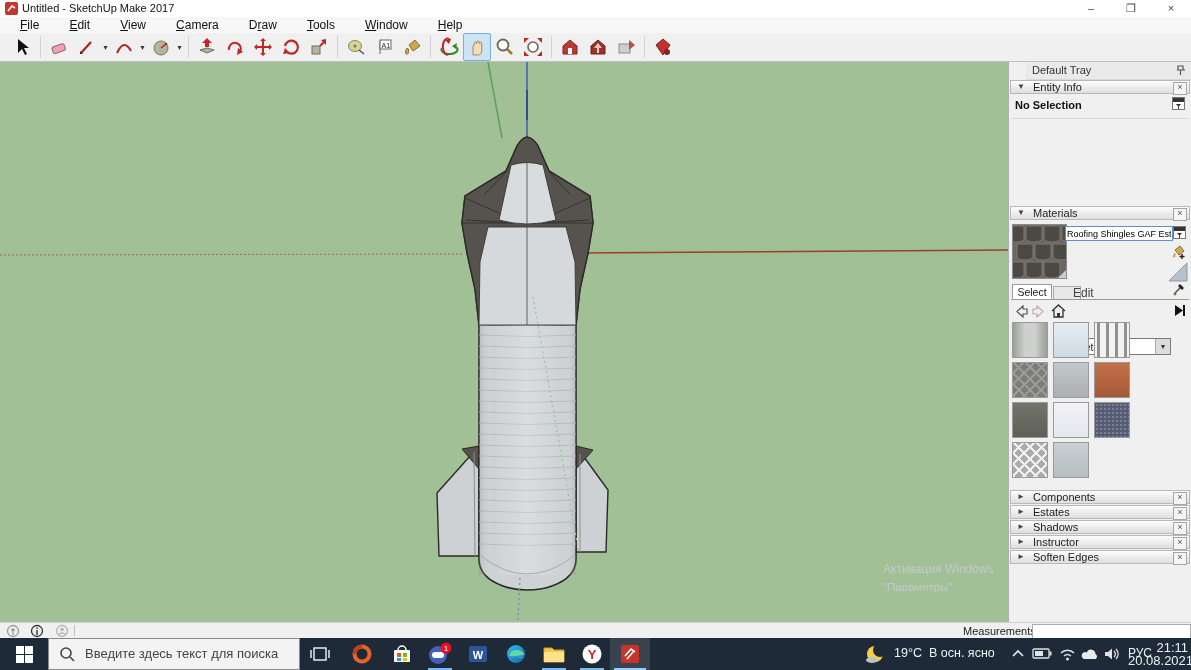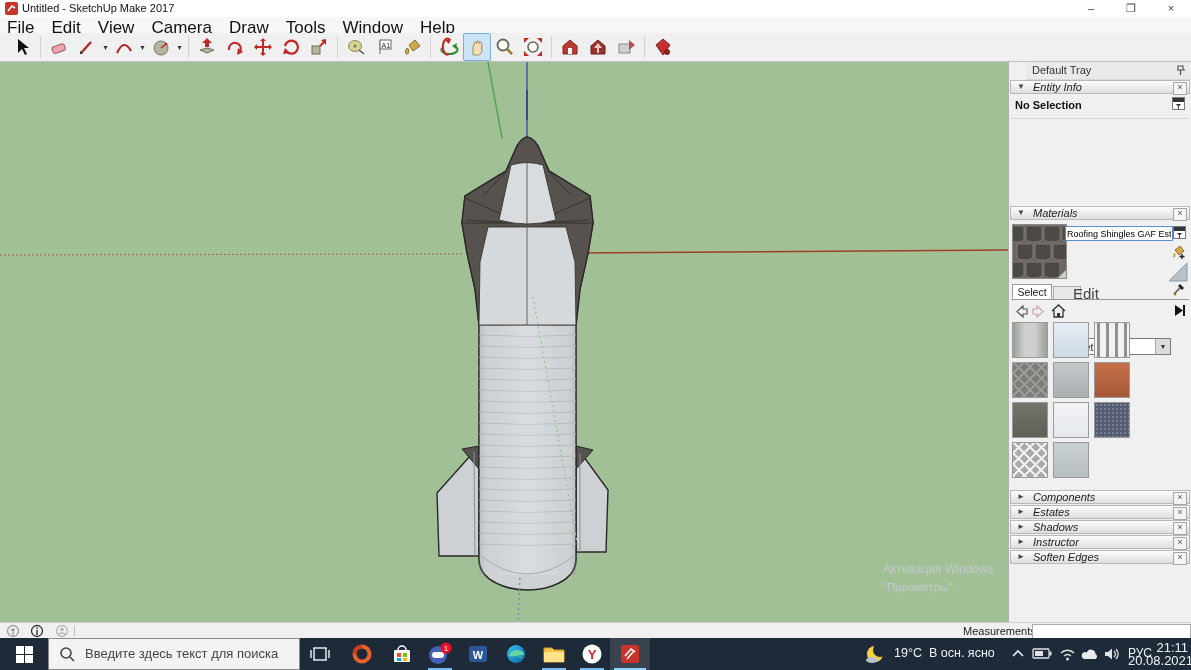--- a/index.html
+++ b/index.html
@@ -4,37 +4,37 @@
 <style>
   html,body{margin:0;padding:0;background:#888;}
   #screen{position:relative;width:1191px;height:670px;overflow:hidden;
     font-family:"Liberation Sans",sans-serif;font-size:11px;color:#222;background:#f0f0f0;}
   .ab{position:absolute;}
   
   #titlebar{left:0;top:0;width:1191px;height:17px;background:#fff;border-bottom:1px solid #e4e4e4;}
   #titlebar .ttl{position:absolute;left:22px;top:2px;font-size:11px;color:#111;}
   .winbtn{position:absolute;top:0;width:40px;height:17px;text-align:center;line-height:16px;color:#444;font-size:11px;}
   #menubar{left:0;top:17px;width:1191px;height:16px;background:#f7f7f7;border-bottom:1px solid #e0e0e0;}
-  .menu-item{display:inline-block;padding:1px 7px 0 7px;font-size:17px;color:#111;}
+  .menu-item{display:inline-block;padding:1px 7px 0 20px;font-size:12px;color:#111;}
   #toolbar{left:0;top:33px;width:1191px;height:29px;background:#f0f0f0;border-bottom:1px solid #bfbfbf;
     display:flex;align-items:center;padding-left:8px;box-sizing:border-box;}
   .tbtn{width:26px;height:26px;display:flex;align-items:center;justify-content:center;border:1px solid transparent;border-radius:2px;flex:0 0 auto;}
   .tbtn.active{background:#cde4f7;border:1px solid #79aede;}
   .tsep{width:1px;height:22px;background:#d3d3d3;margin:0 4px;flex:0 0 auto;}
   .caret{font-size:8px;color:#333;width:9px;text-align:center;flex:0 0 auto;}
   
   #viewport{left:0;top:62px;width:1008px;height:560px;background:#a2c096;overflow:hidden;}
   
   #tray{left:1008px;top:62px;width:183px;height:560px;background:#f0f0f0;border-left:1px solid #b0b0b0;box-sizing:border-box;}
   .tray-title{position:absolute;left:0;top:0;width:100%;height:17px;background:#eaeaea;border-bottom:1px solid #d8d8d8;margin-left:17px;}
   .tray-title span{position:absolute;left:6px;top:2px;font-size:11px;color:#333;}
   .phead{position:absolute;left:1px;width:180px;height:14px;background:linear-gradient(180deg,#fdfdfd,#dedede);
     border:1px solid #b9b9b9;box-sizing:border-box;font-size:11px;color:#222;}
   .phead .tri{position:absolute;left:6px;top:1px;font-size:8px;color:#444;}
-  .phead .lbl{position:absolute;left:22px;top:0px;font-style:italic;}
+  .phead .lbl{position:absolute;left:22px;top:0px;}
   .xbox2{position:absolute;right:2px;top:1px;width:12px;height:11px;border:1px solid #a6a6a6;background:#f4f4f4;
     color:#555;font-size:9px;line-height:9px;text-align:center;}
   .tab{position:absolute;top:0;height:15px;font-size:10.5px;text-align:center;line-height:15px;box-sizing:border-box;}
   
   #statusbar{left:0;top:622px;width:1191px;height:16px;background:#f0f0f0;border-top:1px solid #d0d0d0;}
   #measure-input{position:absolute;left:1032px;top:1px;width:153px;height:12px;border:1px solid #ababab;background:#fff;font-size:10px;}
   
   #taskbar{left:0;top:638px;width:1191px;height:32px;background:#1e2a38;}
   .tkslot{position:absolute;top:0;width:40px;height:32px;display:flex;align-items:center;justify-content:center;}
   .tkslot.activeapp{background:#39434f;}
@@ -350,21 +350,21 @@
     <svg class="ab" style="right:4px;top:182px" width="16" height="16">
       <path d="M4,6 L9,2 L13,7 L8,11 Z" fill="#cfa84e" stroke="#8a6d2c"></path>
         <path d="M3,9 q-2,4 0,4.5 q2,0.5 1.5,-4 z" fill="#cfa84e"></path>
       <path d="M11,10 v5 M8.5,12.5 h5" stroke="#222" stroke-width="1.4"></path>
     </svg>
     <svg class="ab" style="right:3px;top:200px" width="20" height="20">
       <polygon points="19,1 19,19 1,19" fill="#b8c2ca" stroke="#8a99a5"></polygon>
     </svg>
 
     <div class="tab" style="left:3px;top:222px;width:40px;background:#fff;border:1px solid #999;border-bottom:1px solid #fff;">Select</div>
-    <div class="tab" style="left:44px;top:224px;width:28px;background:#e8e8e8;border:1px solid #aaa;border-bottom:none;font-size:15px;color:#444;height:13px;line-height:13px;padding-left:19px;">Edit</div>
+    <div class="tab" style="left:44px;top:224px;width:28px;background:#e8e8e8;border:1px solid #aaa;border-bottom:none;font-size:12px;color:#444;height:13px;line-height:13px;padding-left:19px;">Edit</div>
     <div class="ab" style="left:2px;top:237px;width:178px;height:1px;background:#999;"></div>
     <svg class="ab" style="right:5px;top:220px" width="14" height="14">
       <line x1="3" y1="11" x2="9" y2="5" stroke="#555" stroke-width="1.6"></line>
         <path d="M8,2 l4,4 -2,2 -4,-4 z" fill="#222"></path>
         <circle cx="3" cy="12" r="1.4" fill="#8a6d2c"></circle>
     </svg>
 
     <svg class="ab" style="left:5px;top:243px" width="14" height="13">
         <polygon points="9,1 3,6.5 9,12 9,9 13,9 13,4 9,4" fill="none" stroke="#555" stroke-width="1.2"></polygon>
       </svg>

